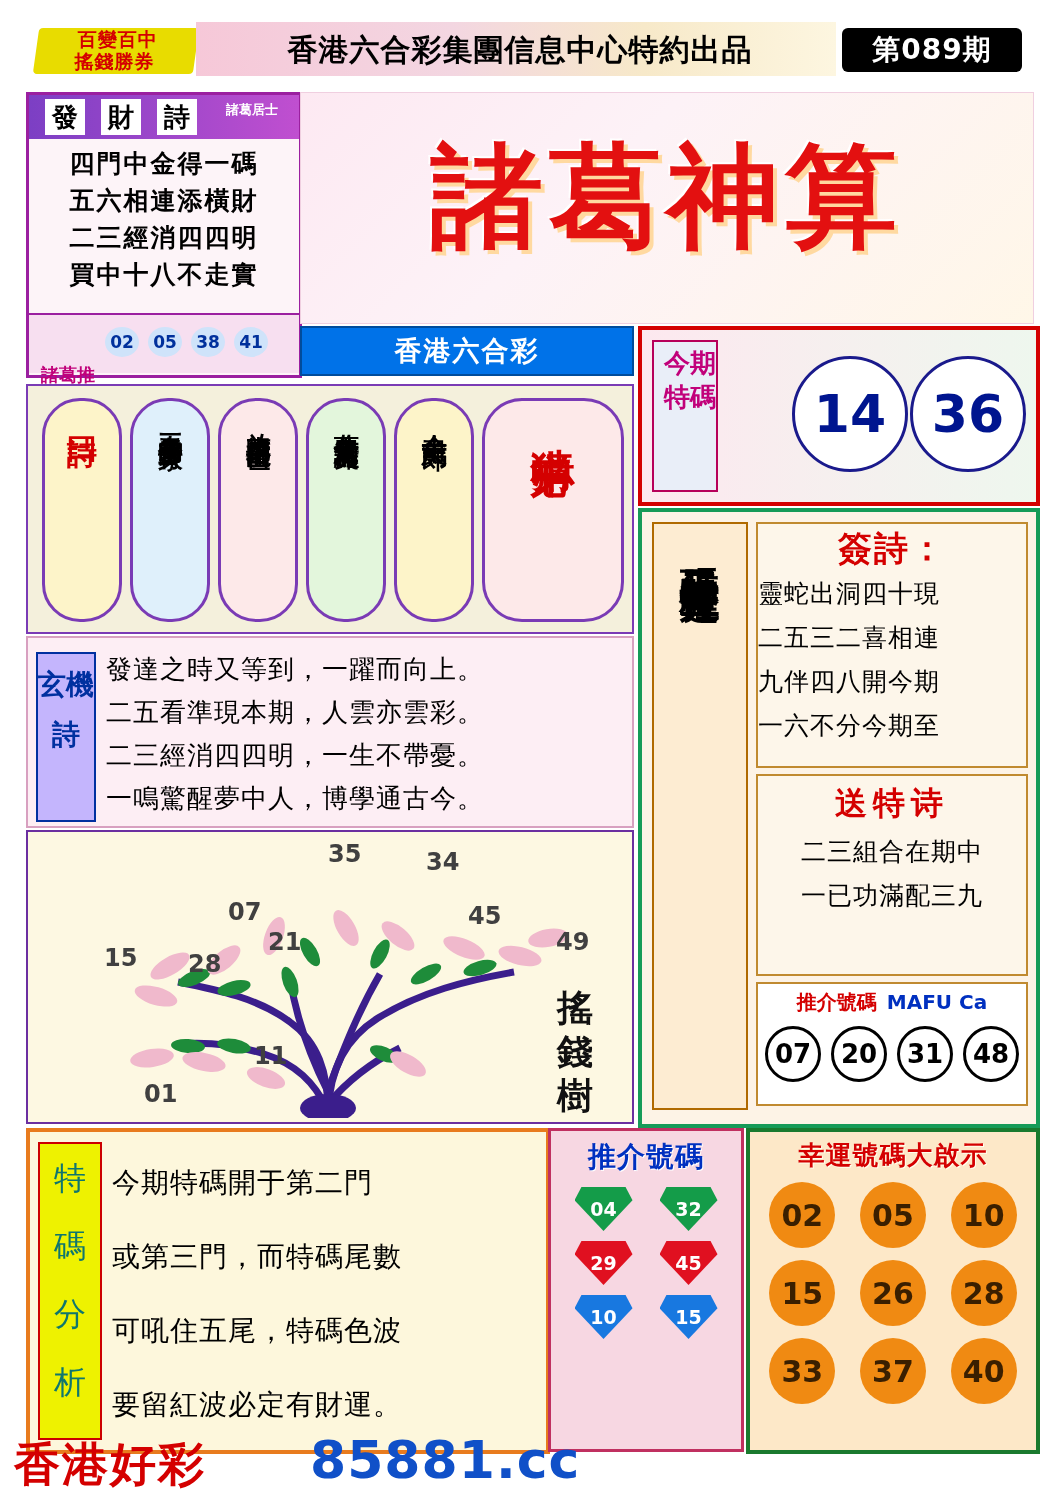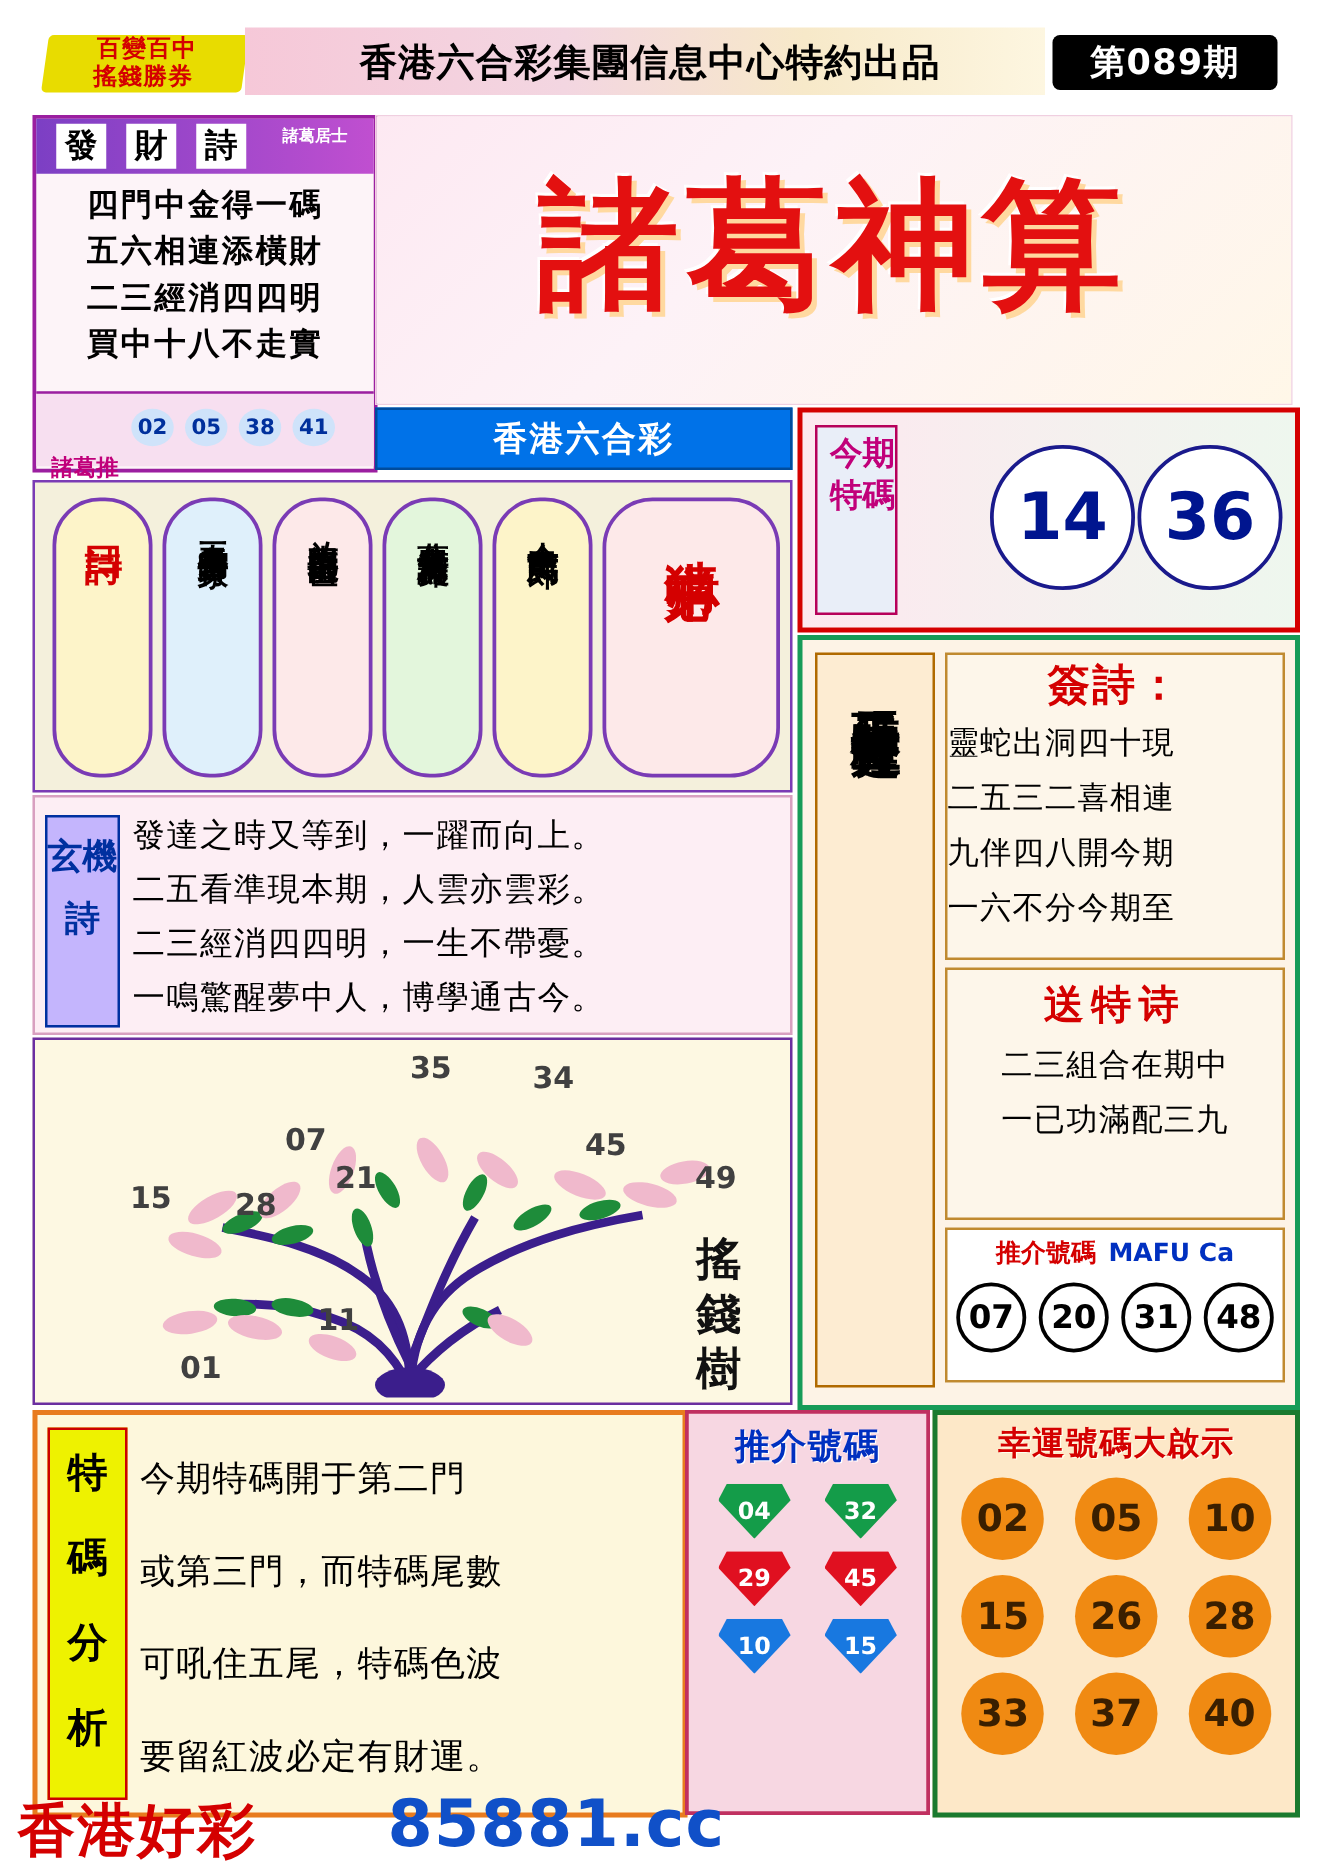--- a/index.html
+++ b/index.html
@@ -133,21 +133,21 @@
   .tuijie .hd .b{color:#0030c0;font-size:20px;font-weight:bold;font-family:"DejaVu Sans",sans-serif;}
   .tuijie .nums{display:flex;justify-content:center;gap:10px;margin-top:6px;}
   .tuijie .nums span{width:50px;height:50px;border-radius:50%;border:3px solid #000;
                      background:#fff;color:#000;font-size:26px;font-weight:bold;
                      display:flex;align-items:center;justify-content:center;}
 
   
   .analysis{position:absolute;left:26px;top:1128px;width:516px;height:318px;
             background:#fdf7dc;border:4px solid #e87b1e;}
   .an-lbl{position:absolute;left:8px;top:10px;width:60px;height:294px;background:#eef200;
-          border:2px solid #cc0000;color:#000000;font-size:32px;font-weight:bold;
+          border:2px solid #cc0000;color:#0f766e;font-size:32px;font-weight:normal;
           text-align:center;line-height:68px;}
   .an-text{position:absolute;left:82px;top:14px;width:424px;}
   .an-text div{font-size:28px;color:#000;line-height:74px;letter-spacing:1px;}
 
   
   .rec{position:absolute;left:548px;top:1128px;width:190px;height:318px;
        background:#f7d7e2;border:3px solid #c03060;}
   .rec .hd{text-align:center;font-size:28px;font-weight:bold;color:#0030c0;
            line-height:44px;letter-spacing:1px;padding-top:4px;
            text-shadow:1px 1px 0 #fff;}

